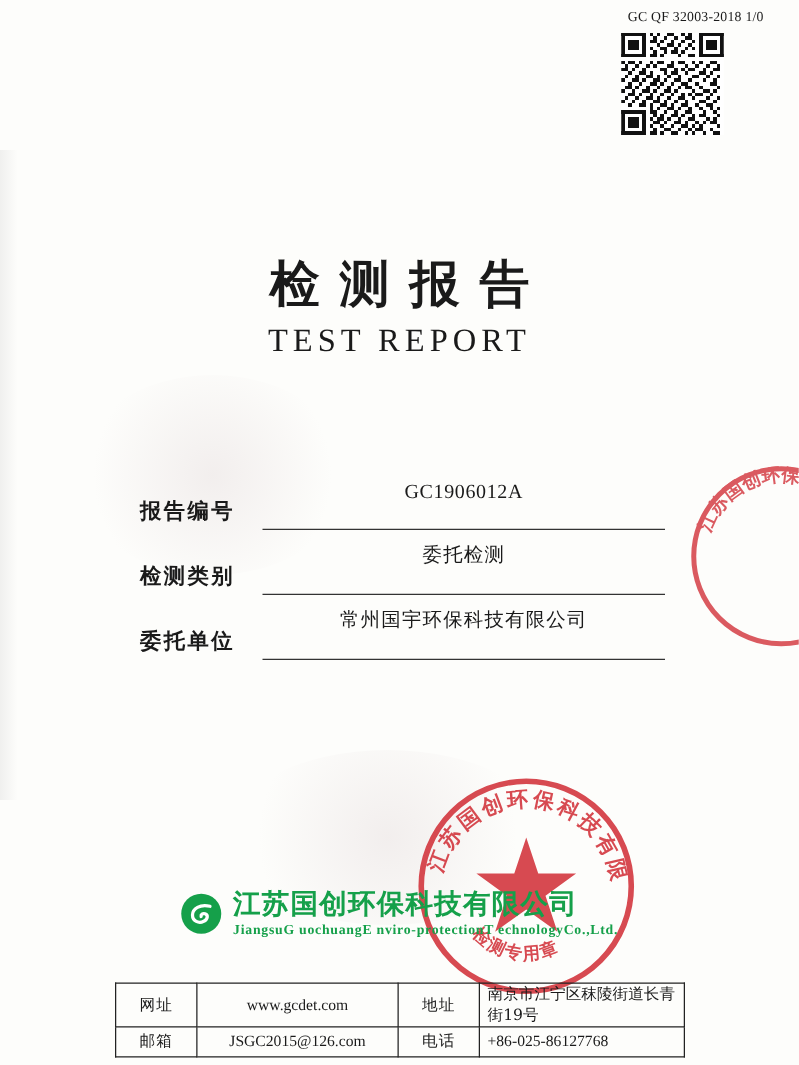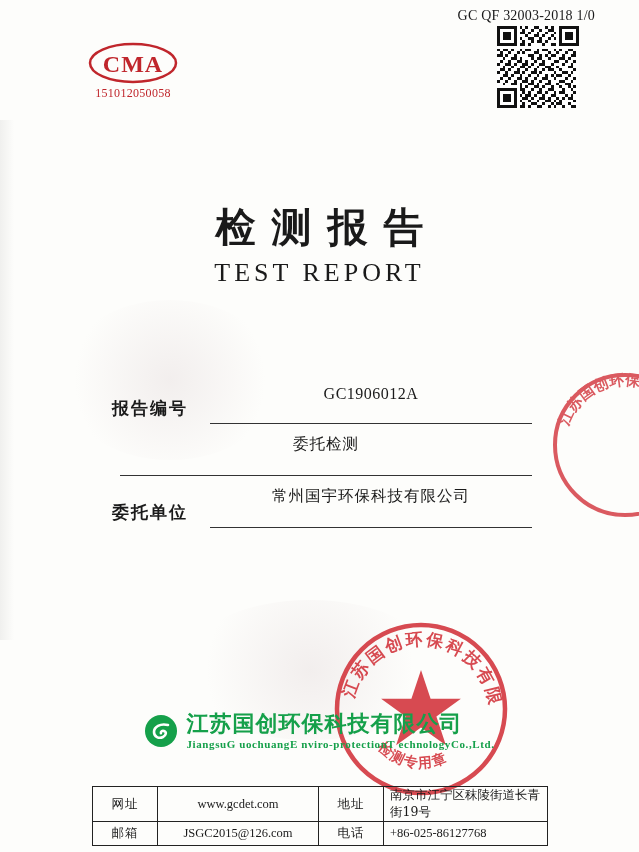--- a/index.html
+++ b/index.html
@@ -36,22 +36,22 @@
     width: 14px;
     height: 520px;
     background: linear-gradient(90deg, rgba(180,180,180,0.18), rgba(255,255,255,0));
     pointer-events: none;
   }
 
   
   .doc-code {
     position: absolute;
     top: 8px;
-    right: 44px;
-    font-size: 14px;
+    right: 28px;
+    font-size: 11px;
     letter-spacing: 0.2px;
     font-family: "Liberation Serif", serif;
     margin-left: 28px;
   }
 
   .qr {
     position: absolute;
     top: 26px;
     right: 60px;
     width: 82px;
@@ -451,39 +451,31 @@
           <rect x="11" y="28" width="1" height="1"></rect>
           <rect x="14" y="28" width="2" height="1"></rect>
           <rect x="18" y="28" width="1" height="1"></rect>
           <rect x="20" y="28" width="1" height="1"></rect>
           <rect x="23" y="28" width="1" height="1"></rect>
           <rect x="26" y="28" width="2" height="1"></rect>
       </g>
     </svg>
   </div>
 
-  <div class="cma-wrap">
-    <div class="cma-logo">
-      <svg width="92" height="42" viewBox="0 0 92 42">
-        <ellipse cx="46" cy="21" rx="43" ry="19" fill="none" stroke="#c0262c" stroke-width="2.5"></ellipse>
-        <text x="46" y="30" text-anchor="middle" font-family="Liberation Serif, serif" font-size="24" font-weight="bold" fill="#c0262c" letter-spacing="1">CMA</text>
-      </svg>
-    </div>
-    <div class="cma-number">151012050058</div>
-  </div>
 
   <div class="title-cn">检测报告</div>
   <div class="title-en">TEST REPORT</div>
 
   <div class="fields">
     <div class="field-row">
       <div class="field-label">报告编号</div>
       <div class="field-value">GC1906012A</div>
     </div>
     <div class="field-row">
+      <div class="field-label">检测类别</div>
       <div class="field-value cn">委托检测</div>
     </div>
     <div class="field-row">
       <div class="field-label">委托单位</div>
       <div class="field-value cn">常州国宇环保科技有限公司</div>
     </div>
   </div>
 
   <div class="stamp-edge">
     <svg width="160" height="160" viewBox="0 0 160 160" style="position:absolute; left:0; top:-5px;">

